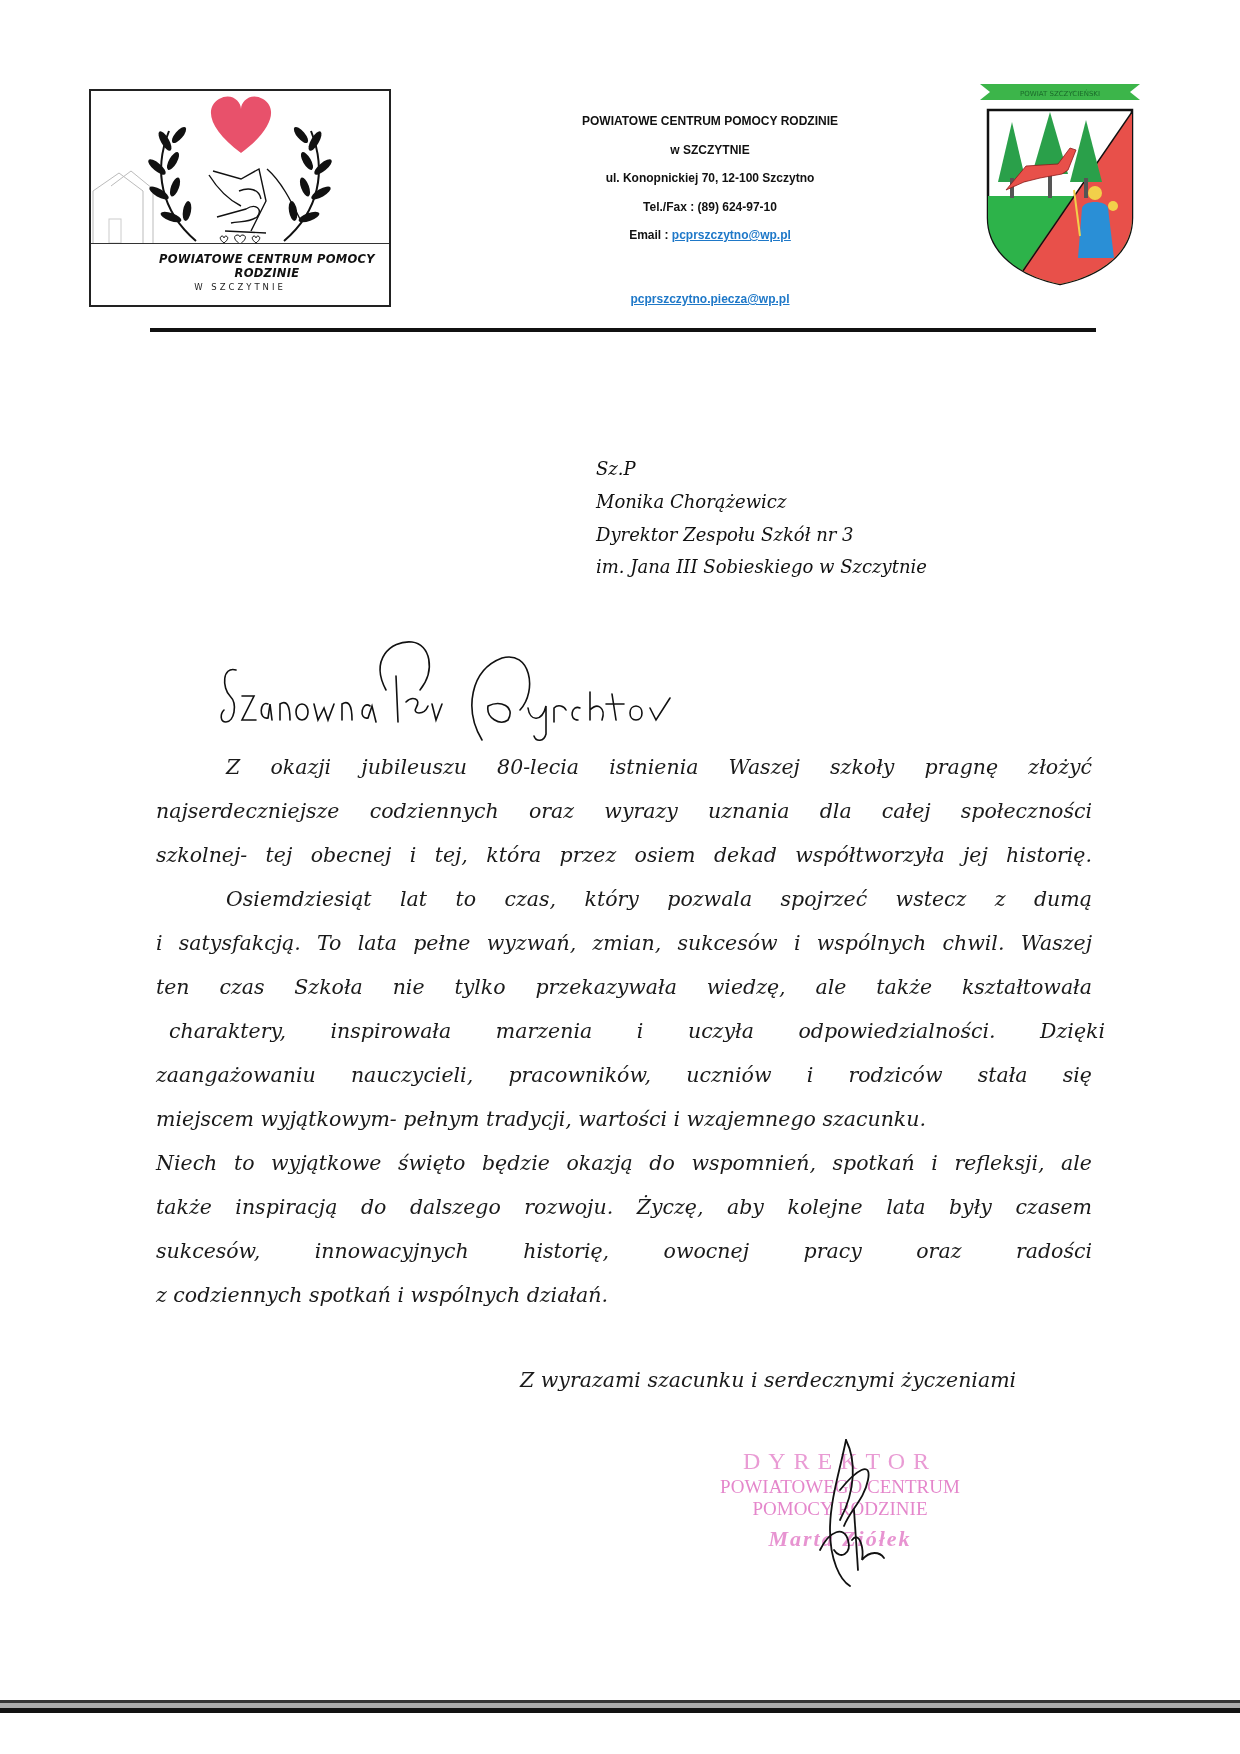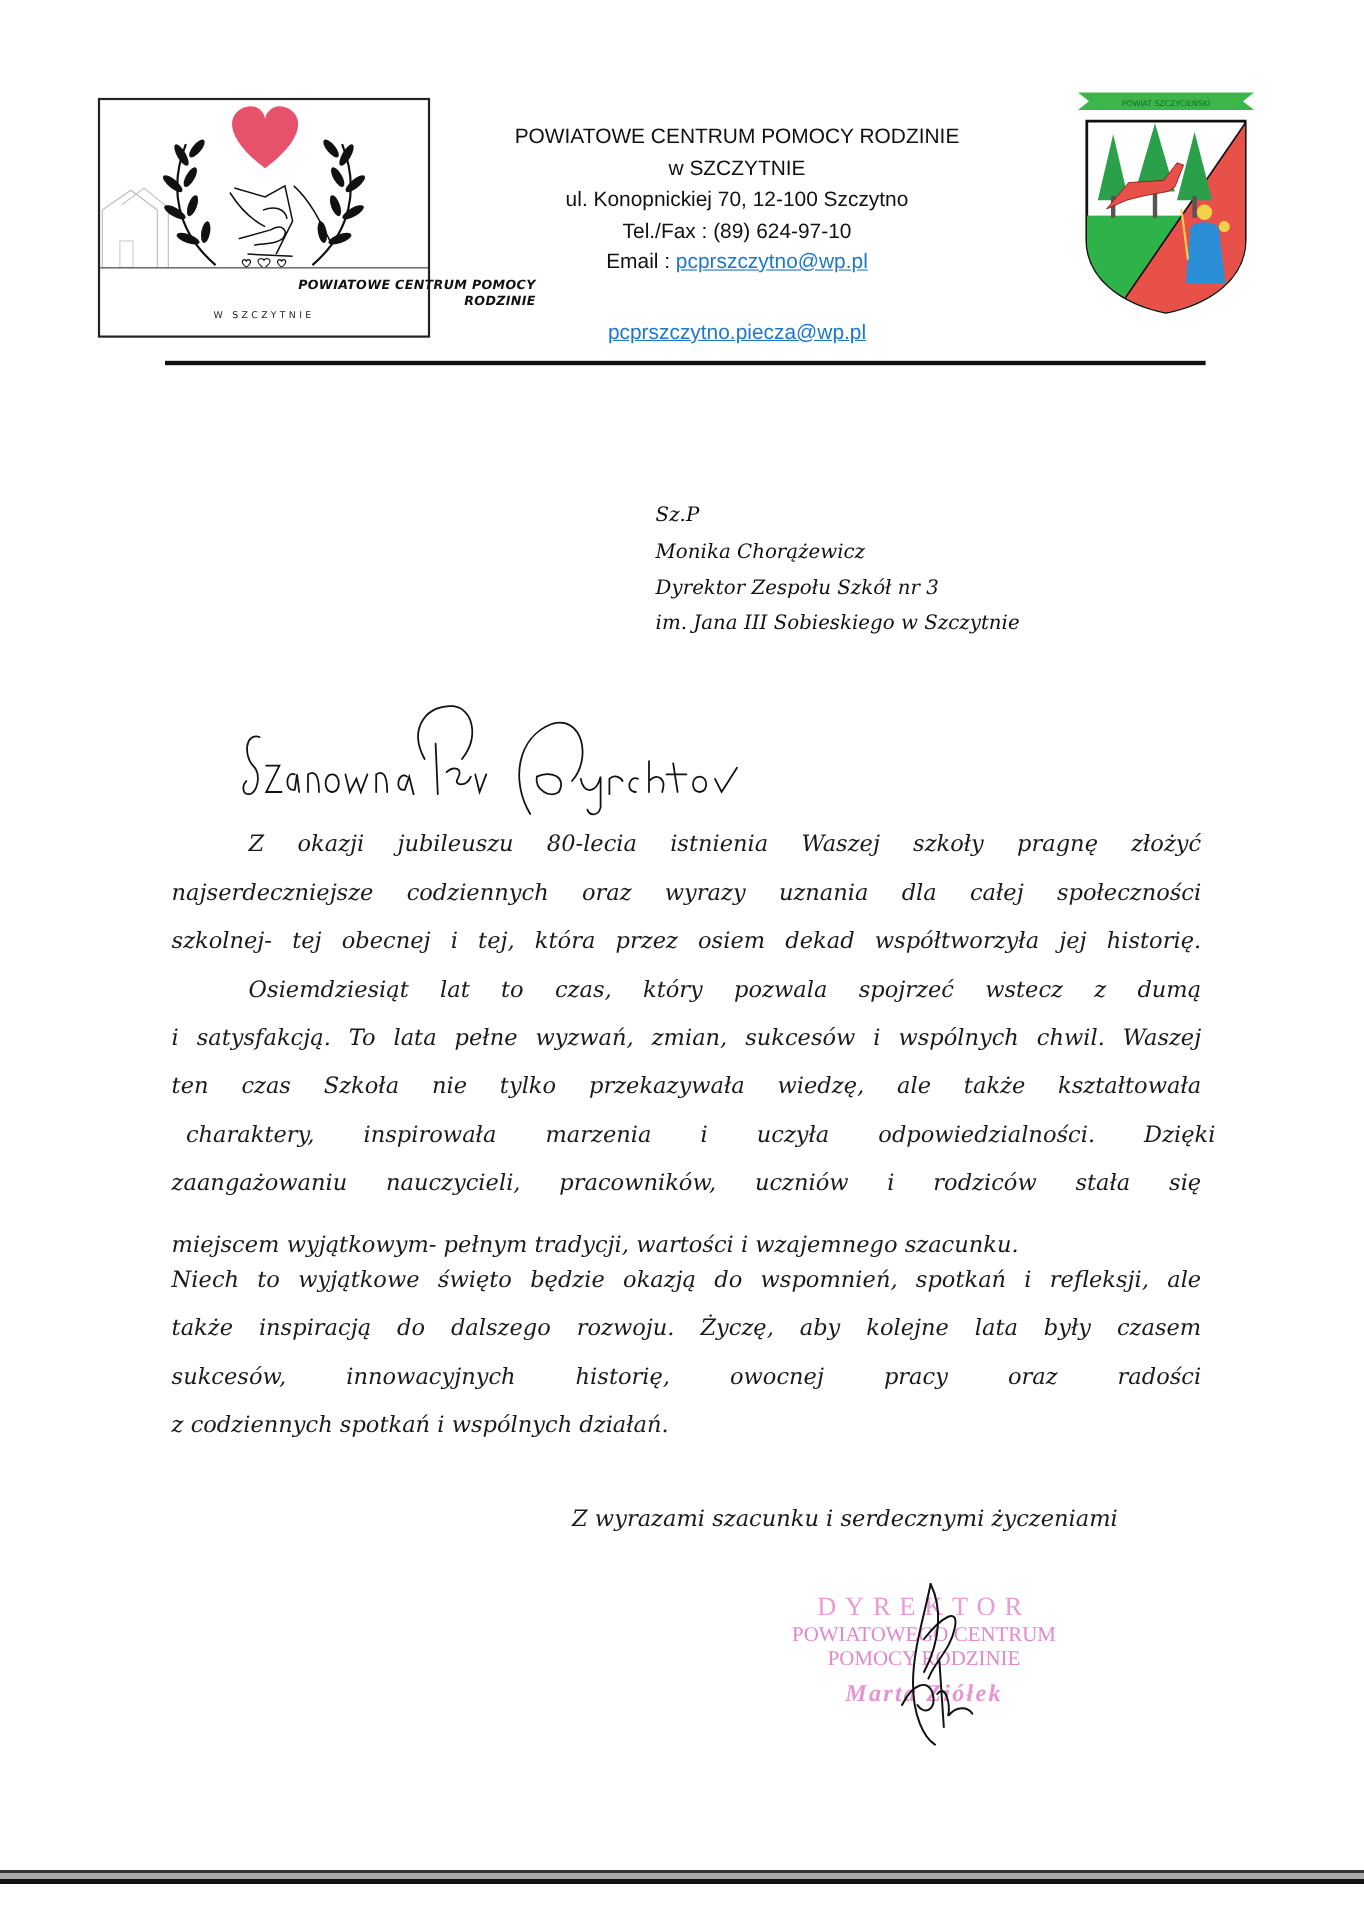--- a/index.html
+++ b/index.html
@@ -3,27 +3,27 @@
 <meta charset="utf-8">
 <style>
   html, body { margin:0; padding:0; background:#ffffff; }
   body { width:1240px; height:1754px; position:relative; overflow:hidden; color:#111; }
   .abs { position:absolute; }
 
   
   .logo-box { left:89px; top:89px; width:302px; height:218px; border:2px solid #222; box-sizing:border-box; background:#fff; }
   .logo-art { position:absolute; left:0; top:0; width:298px; height:152px; }
   .logo-sep { position:absolute; left:0; top:152px; width:298px; height:1px; background:#333; }
-  .logo-title { position:absolute; left:0; width:352px; text-align:right; font-family:"DejaVu Sans", sans-serif; font-weight:900; font-style:italic; font-size:11.5px; letter-spacing:0.3px; color:#111;margin-left:44px; }
+  .logo-title { position:absolute; left:0; width:352px; text-align:center; font-family:"DejaVu Sans", sans-serif; font-weight:900; font-style:italic; font-size:11.5px; letter-spacing:0.3px; color:#111; }
   .logo-t1 { top:161px; }
   .logo-t2 { top:175px; }
   .logo-sub { position:absolute; left:0; top:191px; width:298px; text-align:center; font-family:"DejaVu Sans", sans-serif; font-size:8.5px; letter-spacing:3px; color:#222; }
 
   
-  .hdr { left:400px; width:540px; text-align:center; font-family:"Liberation Sans", sans-serif; font-weight:400; font-size:19px; color:#111; }
+  .hdr { left:440px; width:540px; text-align:center; font-family:"Liberation Sans", sans-serif; font-weight:700; font-size:12px; color:#111; }
   .hdr-1 { top:114px; }
   .hdr-2 { top:143px; }
   .hdr-3 { top:171px; }
   .hdr-4 { top:200px; }
   .hdr-5 { top:228px; }
   .hdr-6 { top:256px;margin-top:36px; }
   .link { color:#1e78c8; text-decoration:underline; }
 
   
   .coa { left:970px; top:78px; width:180px; height:210px; }
@@ -191,21 +191,21 @@
 </svg>
 
 <div class="abs body-line indent just" style="top:755px;">Z okazji jubileuszu 80-lecia istnienia Waszej szkoły pragnę złożyć</div>
 <div class="abs body-line just" style="top:799px;">najserdeczniejsze codziennych oraz wyrazy uznania dla całej społeczności</div>
 <div class="abs body-line just" style="top:843px;">szkolnej- tej obecnej i tej, która przez osiem dekad współtworzyła jej historię.</div>
 <div class="abs body-line indent just" style="top:887px;">Osiemdziesiąt lat to czas, który pozwala spojrzeć wstecz z dumą</div>
 <div class="abs body-line just" style="top:931px;">i satysfakcją. To lata pełne wyzwań, zmian, sukcesów i wspólnych chwil. Waszej</div>
 <div class="abs body-line just" style="top:975px;">ten czas Szkoła nie tylko przekazywała wiedzę, ale także kształtowała</div>
 <div class="abs body-line just" style="top:1019px;margin-left:13px;">charaktery, inspirowała marzenia i uczyła odpowiedzialności. Dzięki</div>
 <div class="abs body-line just" style="top:1063px;">zaangażowaniu nauczycieli, pracowników, uczniów i rodziców stała się</div>
-<div class="abs body-line" style="top:1107px;margin-top:12px;">miejscem wyjątkowym- pełnym tradycji, wartości i wzajemnego szacunku.</div>
+<div class="abs body-line" style="top:1107px;">miejscem wyjątkowym- pełnym tradycji, wartości i wzajemnego szacunku.</div>
 <div class="abs body-line just" style="top:1151px;">Niech to wyjątkowe święto będzie okazją do wspomnień, spotkań i refleksji, ale</div>
 <div class="abs body-line just" style="top:1195px;">także inspiracją do dalszego rozwoju.  Życzę, aby kolejne lata były czasem</div>
 <div class="abs body-line just" style="top:1239px;">sukcesów, innowacyjnych historię, owocnej pracy oraz radości</div>
 <div class="abs body-line" style="top:1283px;">z codziennych spotkań i wspólnych działań.</div>
 
 <div class="abs closing">Z wyrazami szacunku i serdecznymi życzeniami</div>
 
 <div class="abs stamp st1">DYREKTOR</div>
 <div class="abs stamp st2">POWIATOWEGO CENTRUM</div>
 <div class="abs stamp st3">POMOCY RODZINIE</div>

